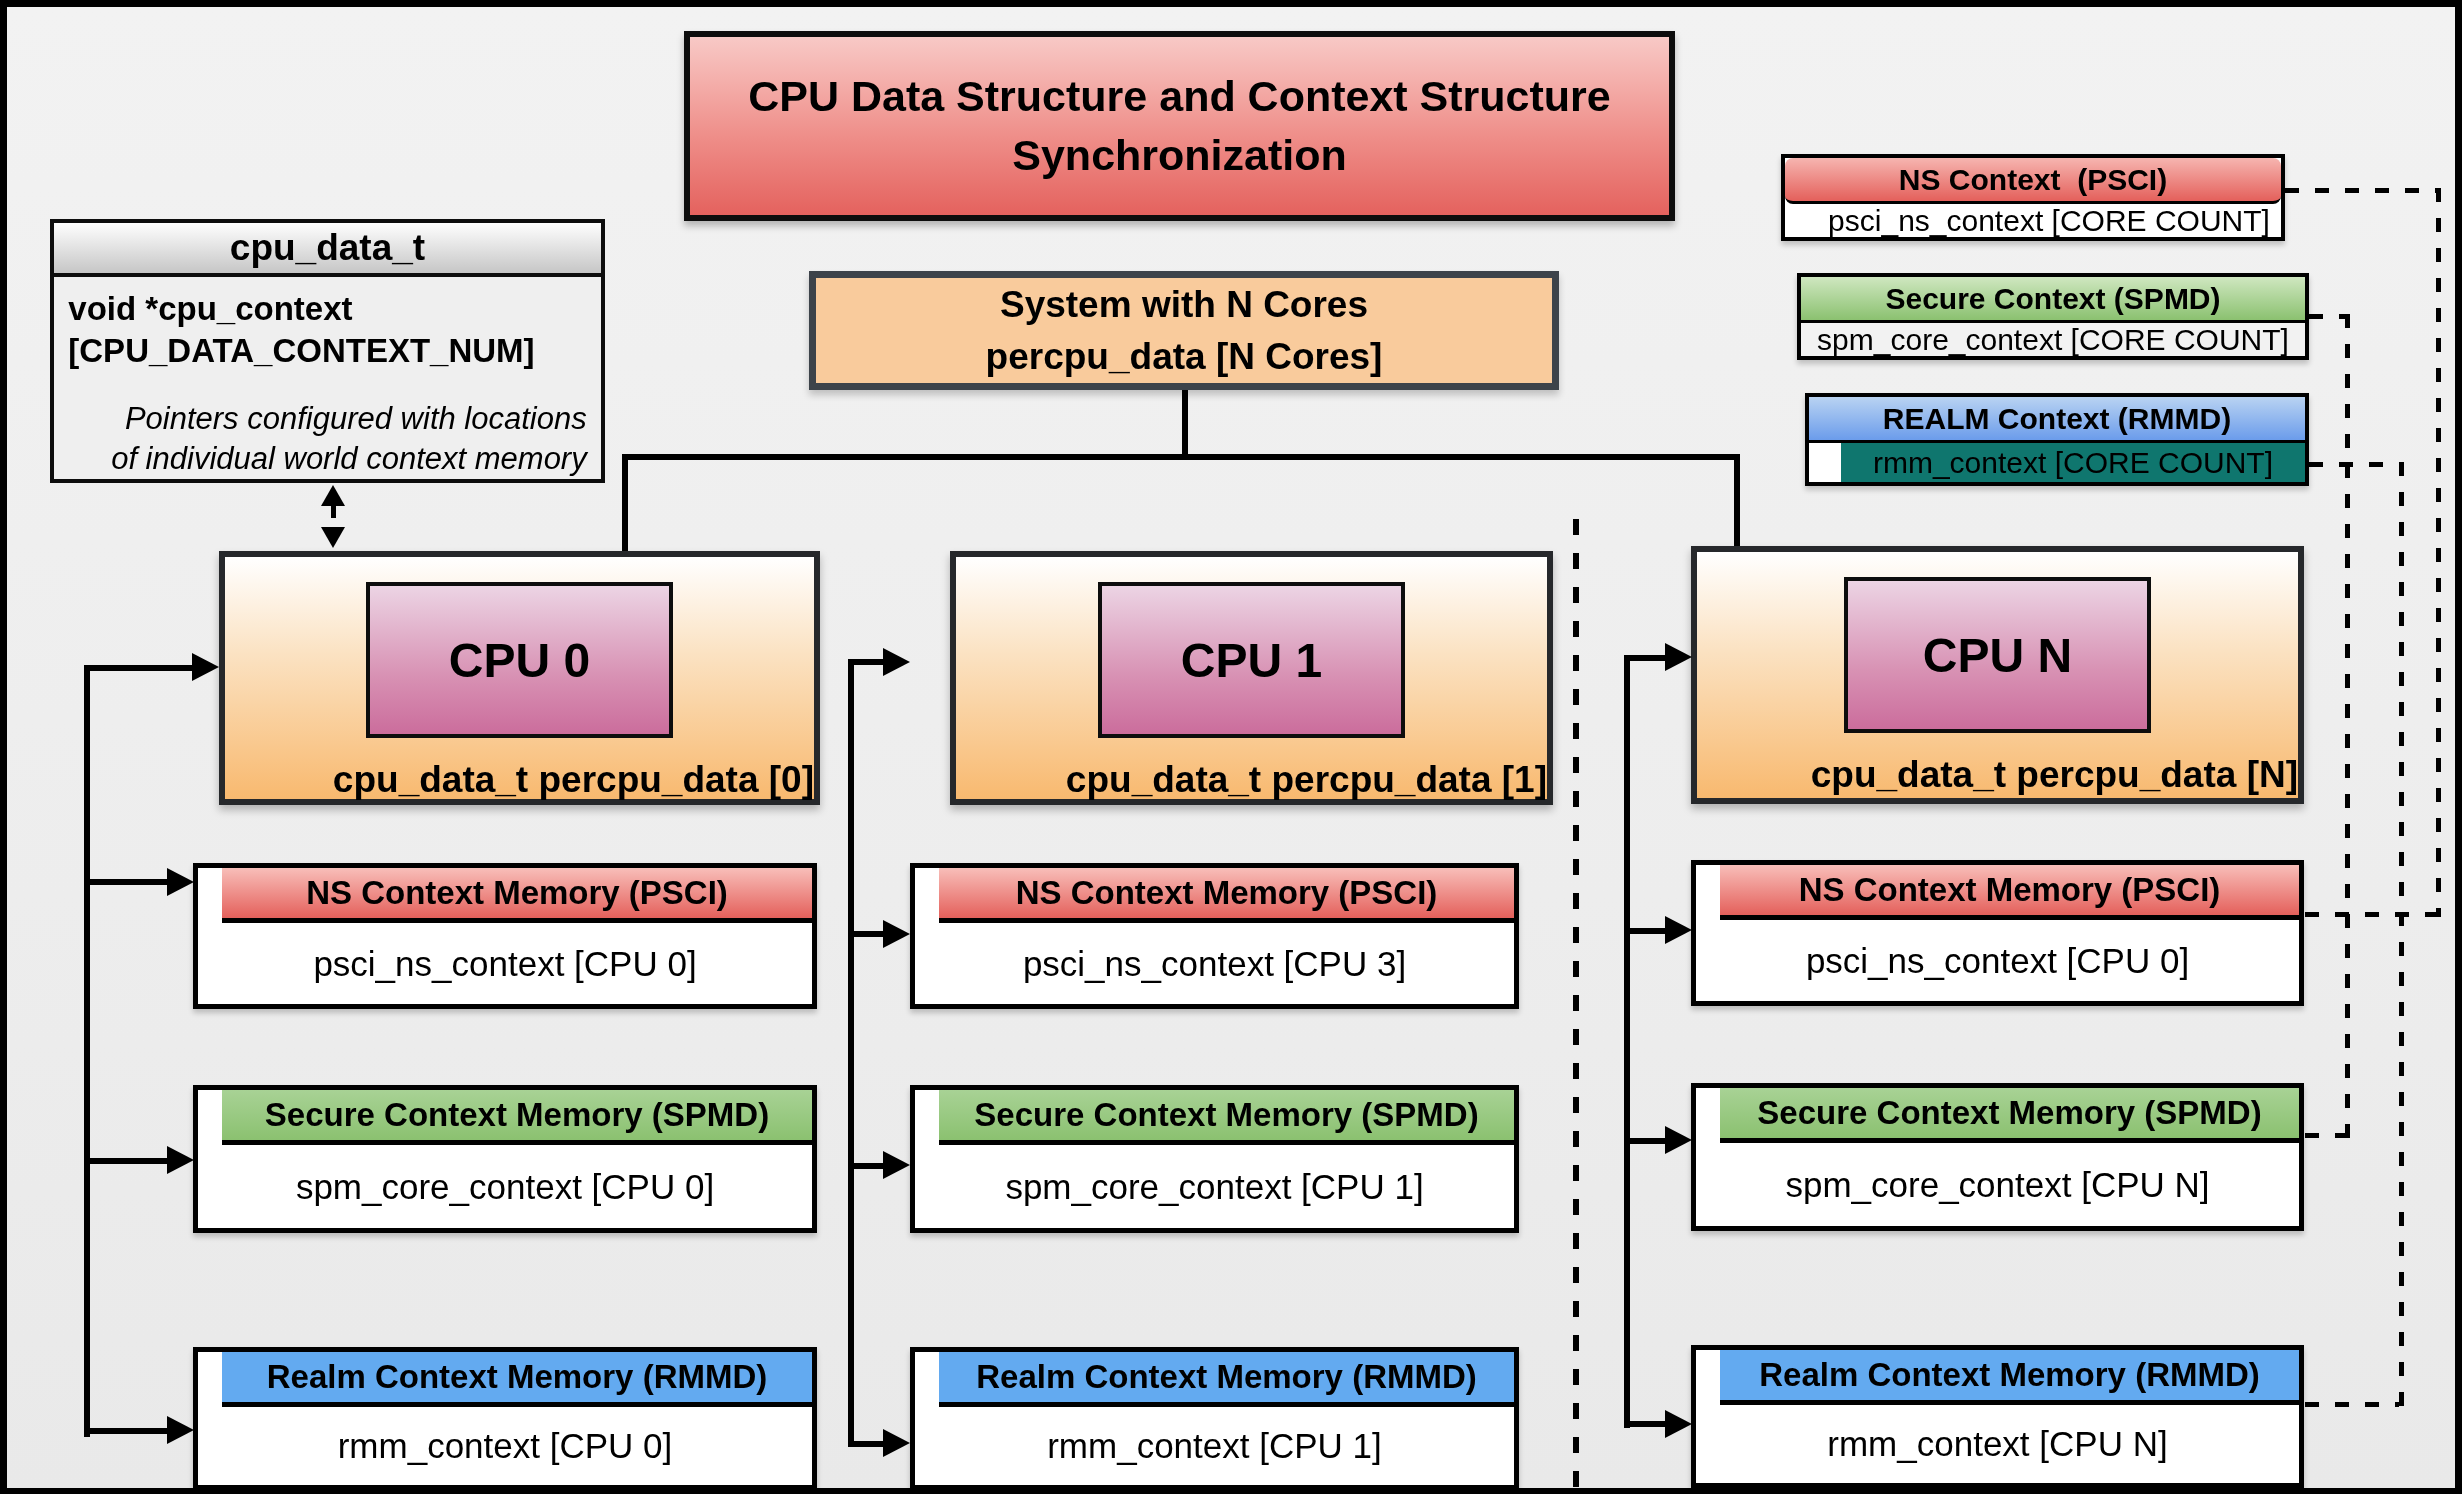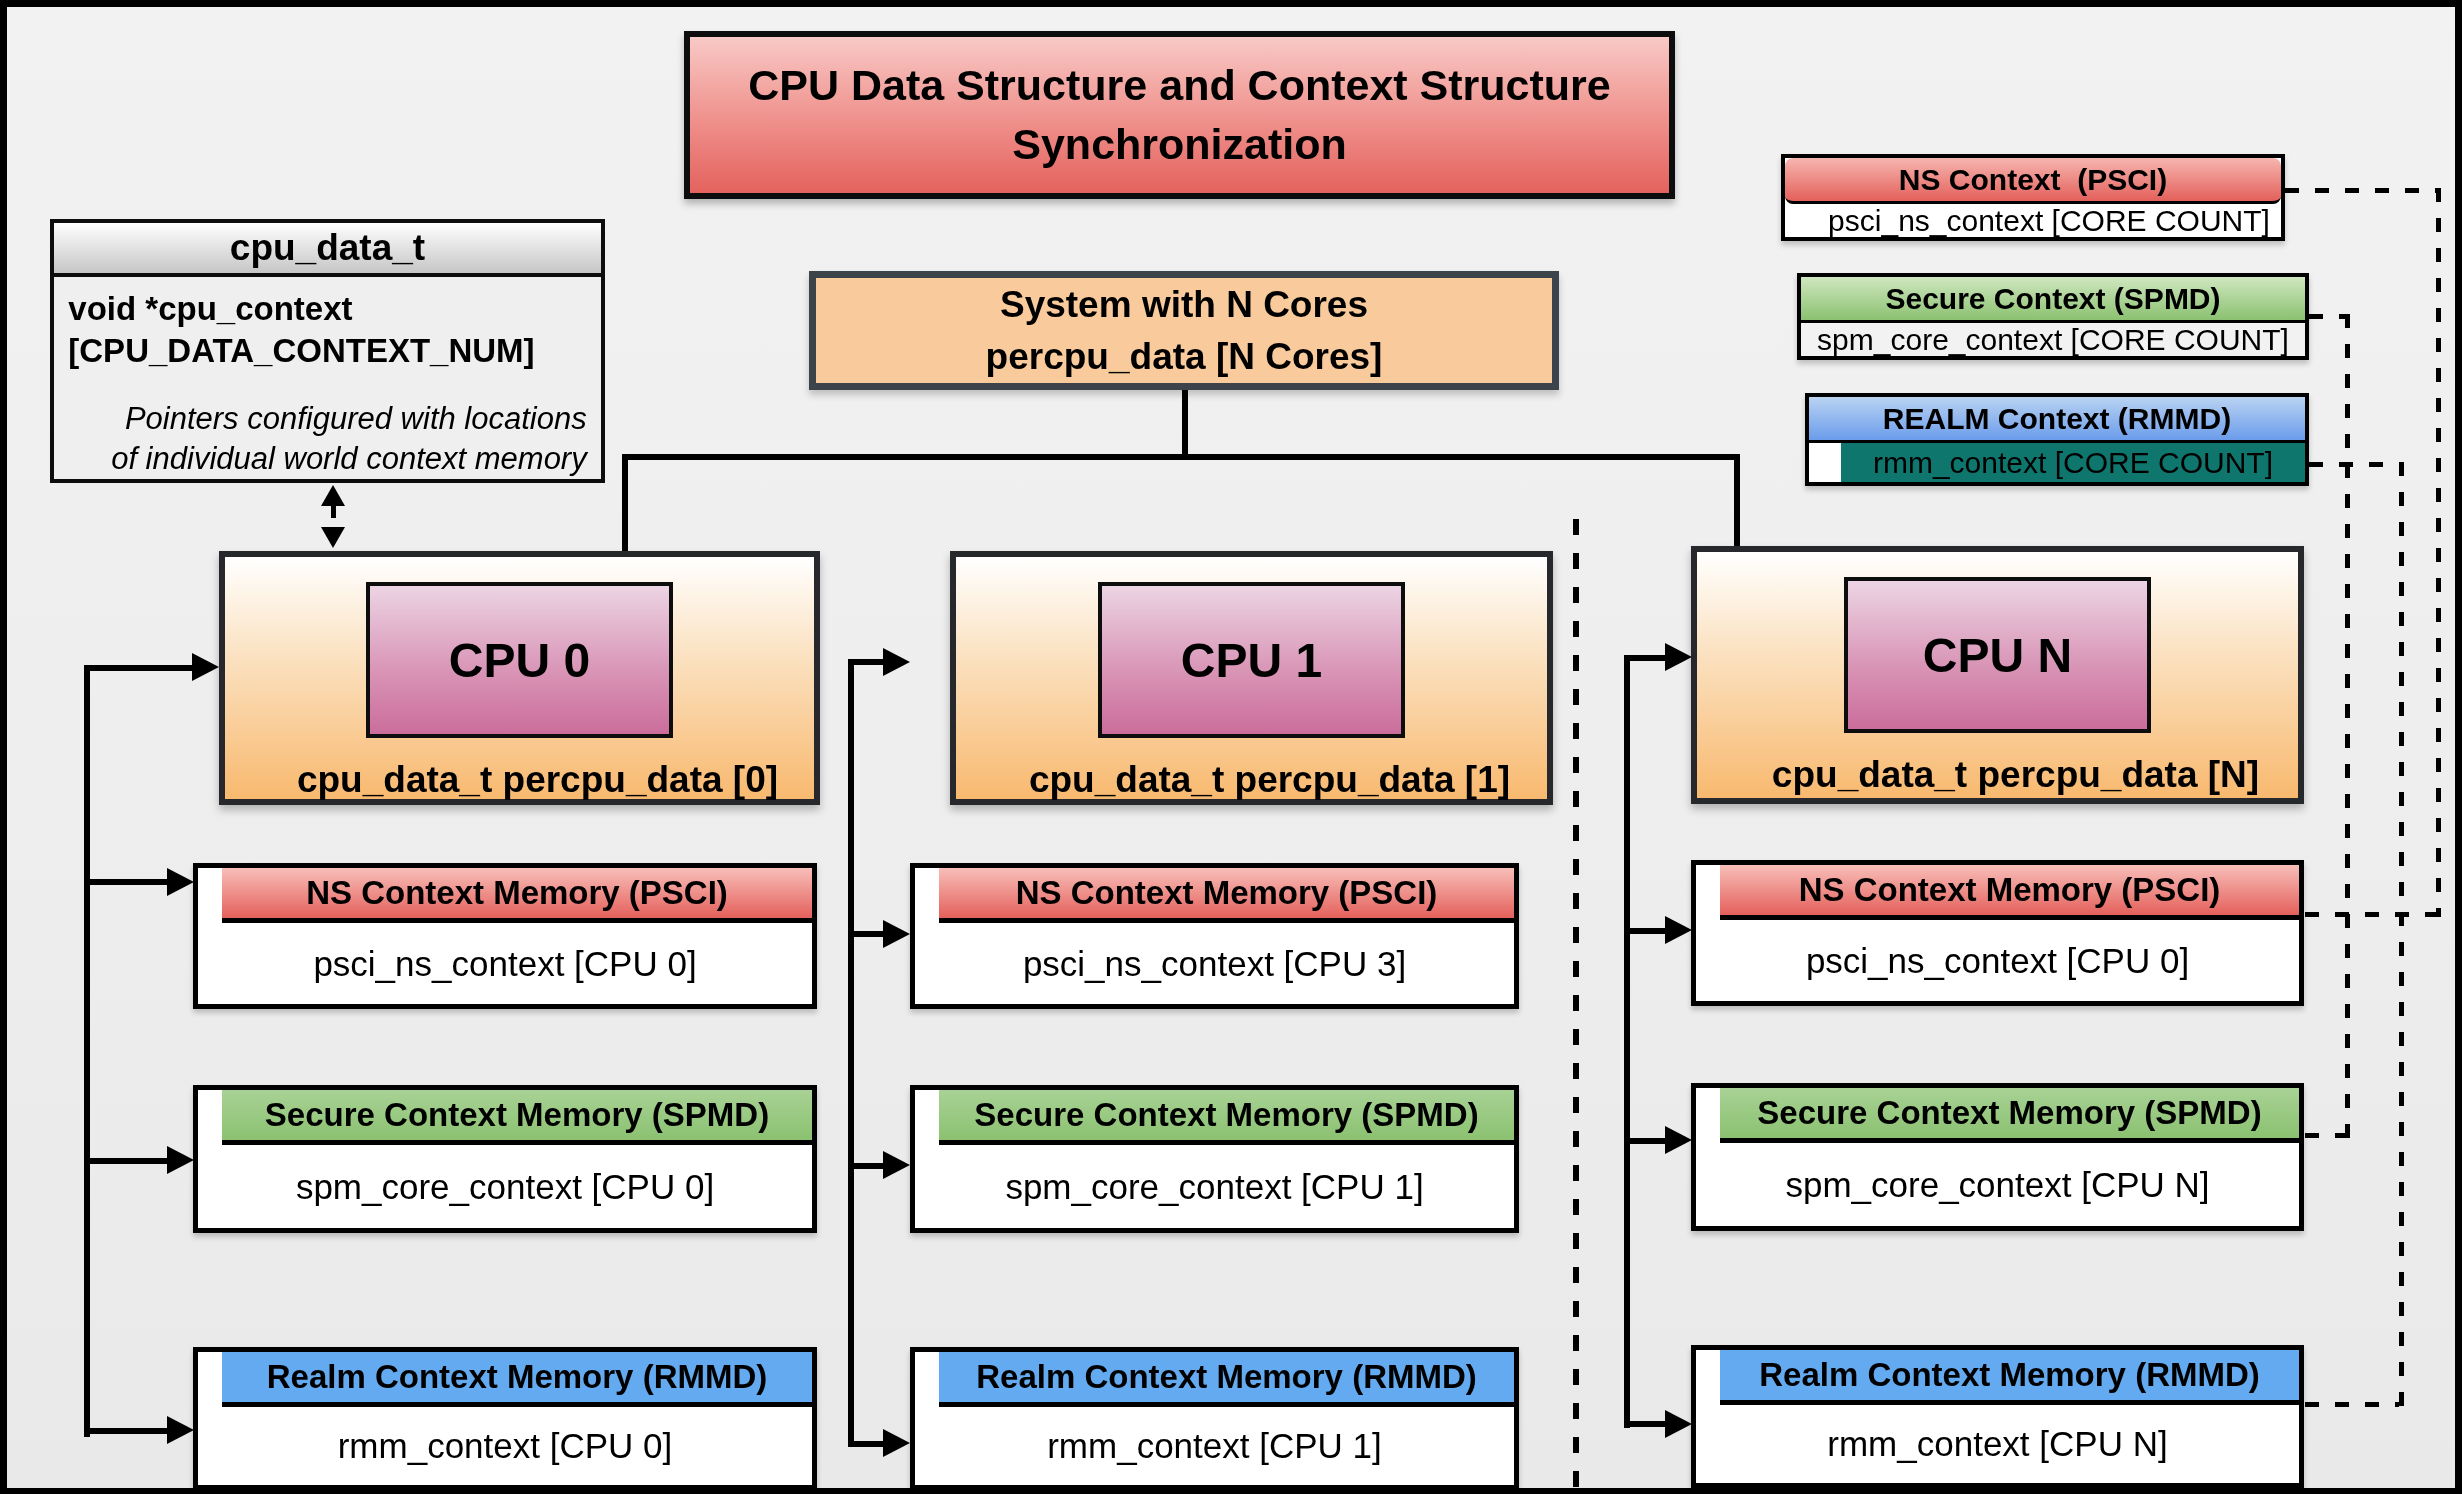--- a/index.html
+++ b/index.html
@@ -8,21 +8,21 @@
     border:7.1px solid #000;background:linear-gradient(180deg,#f2f2f2 0%,#ededed 60%,#e9e9e9 100%);
     font-family:"Liberation Sans",sans-serif;color:#000;overflow:hidden;
   }
   .abs{position:absolute;box-sizing:border-box;}
   .ctr{display:flex;align-items:center;justify-content:center;text-align:center;}
   .pre{white-space:pre-line;}
   .prew{white-space:pre-wrap;}
 
   
   .title-box{
-    left:677px;top:24px;width:991px;height:168px;border:6.2px solid #0d0d0d;
+    left:677px;top:24px;width:991px;height:190px;border:6.2px solid #0d0d0d;
     background:linear-gradient(180deg,#f8c9c6 0%,#ef8f8a 55%,#e4625e 100%);
     font-size:43px;font-weight:bold;line-height:59px;box-shadow:0 4.5px 7.1px rgba(0,0,0,.25);
   }
 
   
   .legend{left:43px;top:212px;width:555px;height:264px;border:4.5px solid #0d0d0d;background:#efefef;}
   .legend-hdr{height:50px;border-bottom:4.5px solid #0d0d0d;background:linear-gradient(180deg,#fefefe,#c6c6c6);
     font-size:37px;font-weight:bold;}
   .legend-bd{padding:10.7px 14.3px 0 14.3px;}
   .legend-field{font-size:33px;font-weight:bold;line-height:42px;}
@@ -45,21 +45,21 @@
   
   .cpu-big{
     border:6.2px solid #26282b;background:linear-gradient(180deg,#ffffff 0%,#fbe2c2 40%,#f8b96f 100%);
     box-shadow:0 4.5px 8px rgba(0,0,0,.25);
   }
   .cpu-label{
     width:299px;height:148px;margin:25px auto 0 auto;border:4.5px solid #0d0d0d;
     background:linear-gradient(180deg,#ecd4e4 0%,#d892b4 60%,#cb6d9c 100%);
     font-size:48px;font-weight:bold;display:flex;align-items:center;justify-content:center;
   }
-  .cpu-data{margin-top:21.4px;text-align:center;font-size:37px;font-weight:bold;margin-left:36px;}
+  .cpu-data{margin-top:21.4px;text-align:right;font-size:37px;font-weight:bold;margin-left:36px;}
 
   
   .memory{border:5.3px solid #000;background:#fff;box-shadow:0 3.6px 5.3px rgba(0,0,0,.2);padding-left:24px;}
   .mem-hdr{height:50px;border-bottom:5.3px solid #000;font-size:33px;font-weight:bold;}
   .mem-hdr-red{background:linear-gradient(180deg,#f8beb9 0%,#e4605b 100%);}
   .mem-hdr-green{background:linear-gradient(180deg,#a8d295 0%,#8bc170 100%);}
   .mem-hdr-blue{background:#63aaf0;}
   .mem-bd{position:absolute;left:0;right:0;top:55px;bottom:0;font-size:35px;}
 
   

